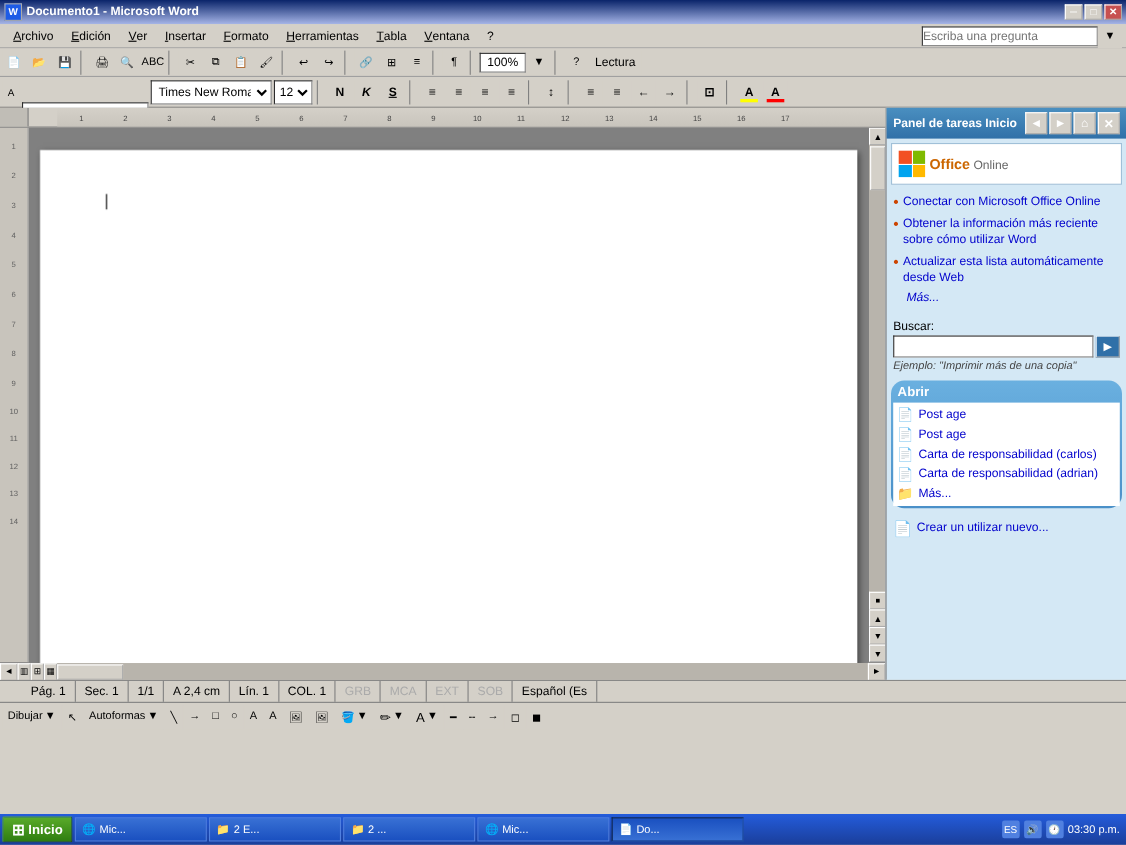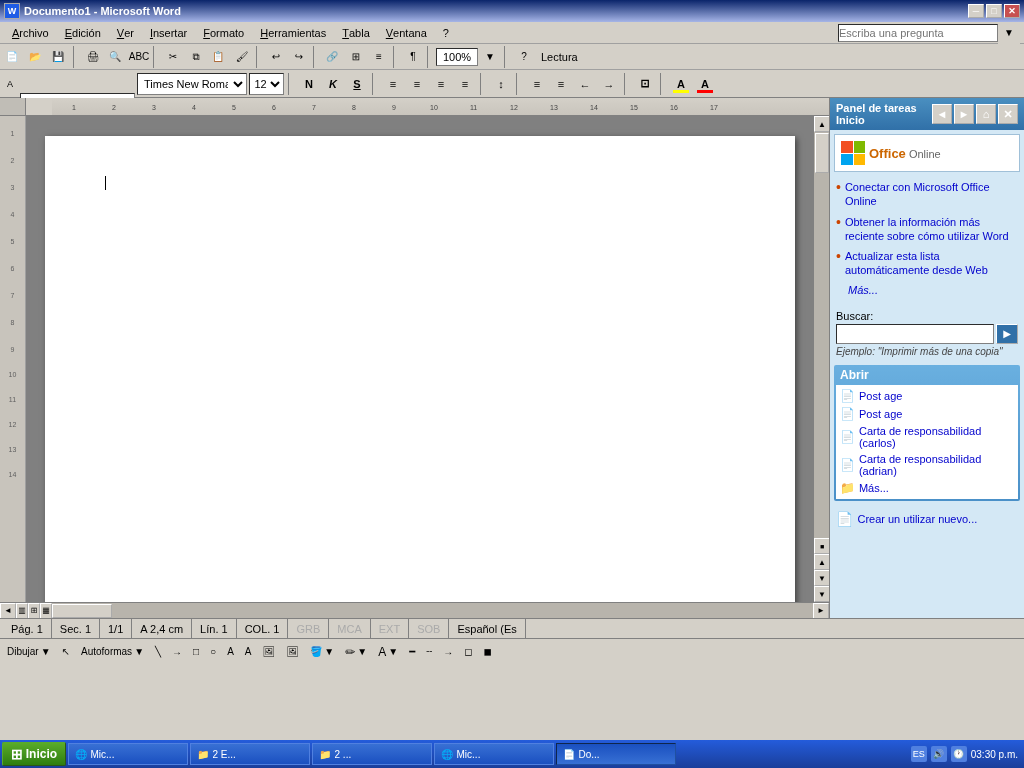--- a/index.html
+++ b/index.html
@@ -204,21 +204,21 @@
       background: #d4d0c8;
       border: 1px outset #fff;
       display: flex; align-items: center; justify-content: center;
       font-size: 8px; cursor: pointer;
     }
     .scroll-track { flex: 1; background: #b8b4ac; }
     .scroll-thumb { width: 14px; height: 40px; background: #d4d0c8; border: 1px outset #fff; margin: 1px; }
 
     
     #side-panel {
-      width: 195px;
+      width: 219px;
       background: #d4e8f5;
       border-left: 1px solid #808080;
       display: flex;
       flex-direction: column;
       font-size: 11px;
     }
     #panel-header {
       background: linear-gradient(to bottom, #4a8fc0, #3070a8);
       color: white;
       padding: 4px 6px;
@@ -258,21 +258,21 @@
     #search-section { padding: 4px 6px; }
     .search-label { font-weight: normal; margin-bottom: 2px; }
     .search-row { display: flex; gap: 2px; }
     .search-input { flex: 1; height: 20px; border: 1px inset #808080; background: white; font-size: 11px; }
     .search-go-btn { width: 22px; height: 20px; background: #3070a8; border: 1px outset #fff; color: white; font-size: 10px; cursor: pointer; display: flex; align-items: center; justify-content: center; }
     .search-example { font-size: 10px; color: #444; margin-top: 2px; font-style: italic; }
 
     #open-section {
       background: linear-gradient(to bottom, #6ab0e0, #4a90c8);
       margin: 4px;
-      border-radius: 2px;
+      border-radius: 12px;
     }
     #open-header {
       padding: 3px 6px;
       font-weight: bold;
       color: white;
       font-size: 12px;
     }
     #open-list {
       background: white;
       margin: 0 2px 2px 2px;
@@ -287,21 +287,21 @@
     .new-doc-icon { font-size: 14px; color: #1a5fcc; }
 
     
     #status-bar {
       height: 20px;
       background: #d4d0c8;
       border-top: 1px solid #808080;
       display: flex;
       align-items: flex-start;
       font-size: 11px;
-      padding: 0 3px;
+      padding: 0 20px;
       gap: 0;
     }
     .status-item {
       padding: 0 8px;
       border-right: 1px solid #808080;
       height: 100%;
       display: flex;
       align-items: center;
     }
 

